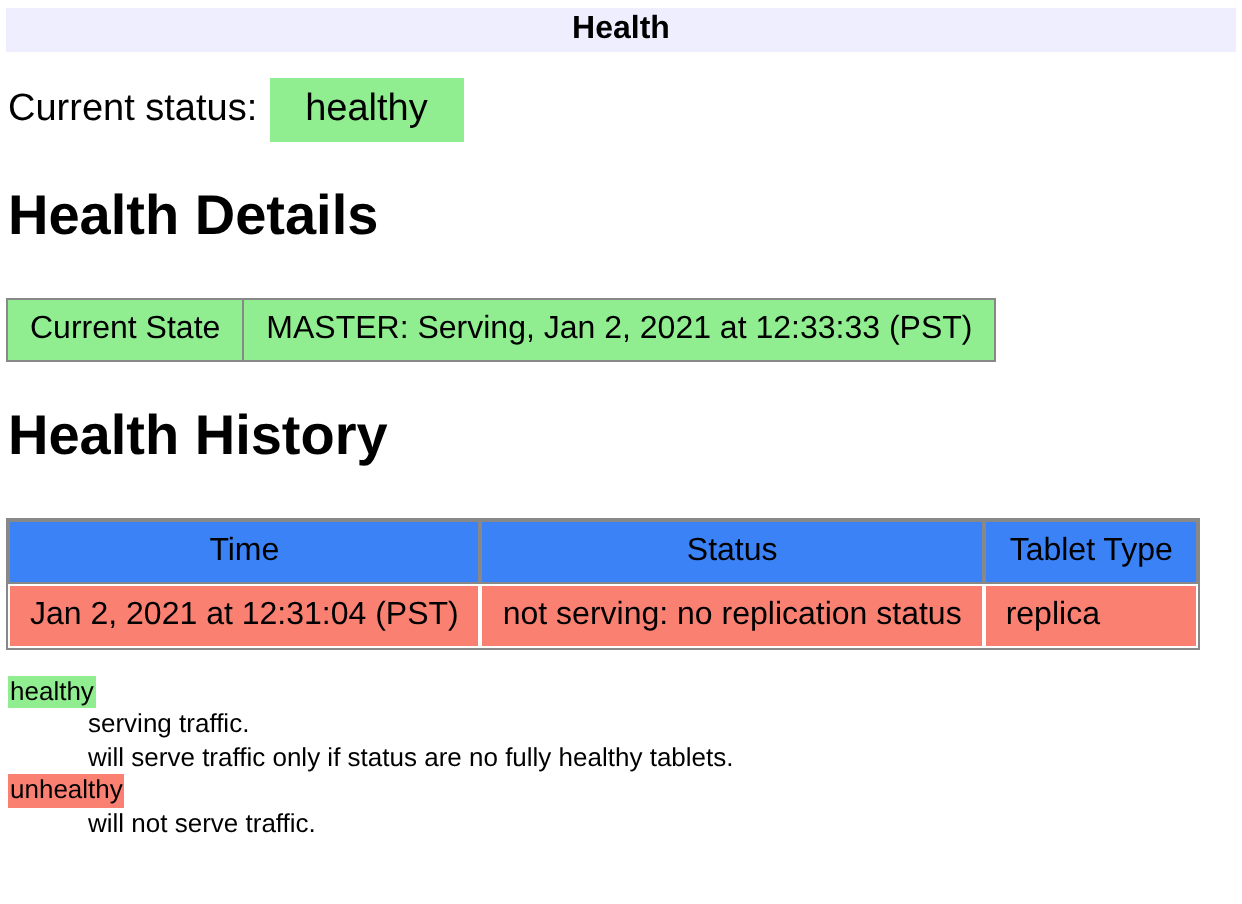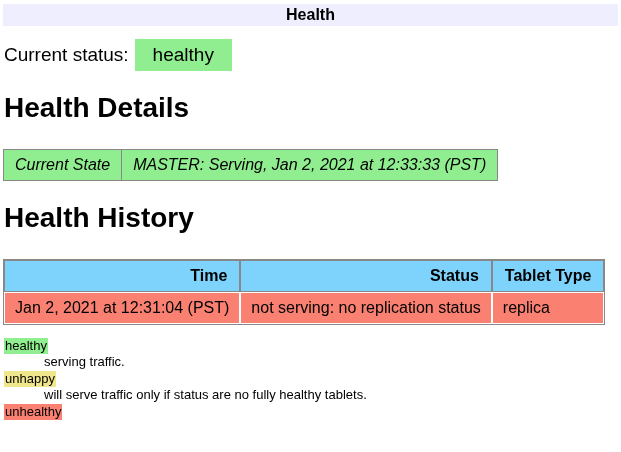--- a/index.html
+++ b/index.html
@@ -36,36 +36,35 @@
   }
   
   table.details-table {
     margin-top: 25px;
     border-collapse: collapse;
   }
   table.details-table td {
     border: 1px solid var(--c-border, #888888);
     padding: 6px 11px;
     white-space: nowrap;
-    font-style: italic;
   }
   
   table.history-table {
     margin-top: 25px;
     border-collapse: separate;
     border-spacing: 0;
     border: 1px solid var(--c-border, #888888);
   }
   table.history-table th {
     border: 1px solid var(--c-border, #888888);
     padding: 6px 12px;
-    font-weight: bold;
-    text-align: right;
+    font-weight: normal;
+    text-align: center;
     white-space: nowrap;
-    background: #7dd3fc;
+    background: #3b82f6;
   }
   table.history-table td {
     border: 1px solid #ffffff;
     padding: 6px 10px;
     white-space: nowrap;
   }
   .healthy   { background-color: var(--c-healthy, #90EE90); }
   .unhappy   { background-color: var(--c-unhappy, #F0E68C); }
   .unhealthy { background-color: var(--c-unhealthy, #FA8072); }
   dl.legend {
@@ -110,16 +109,16 @@
       <td class="unhealthy">Jan 2, 2021 at 12:31:04 (PST)</td>
       <td class="unhealthy">not serving: no replication status</td>
       <td class="unhealthy">replica</td>
     </tr>
   </tbody>
 </table>
 
 <dl class="legend">
   <dt><span class="legend-term healthy">healthy</span></dt>
   <dd>serving traffic.</dd>
-  <dt><span class="legend-term unhappy">unhappy</span></dt>
   <dd>will serve traffic only if status are no fully healthy tablets.</dd>
   <dt><span class="legend-term unhealthy">unhealthy</span></dt>
+  <dd>will not serve traffic.</dd>
 </dl>
 
 </body></html>

